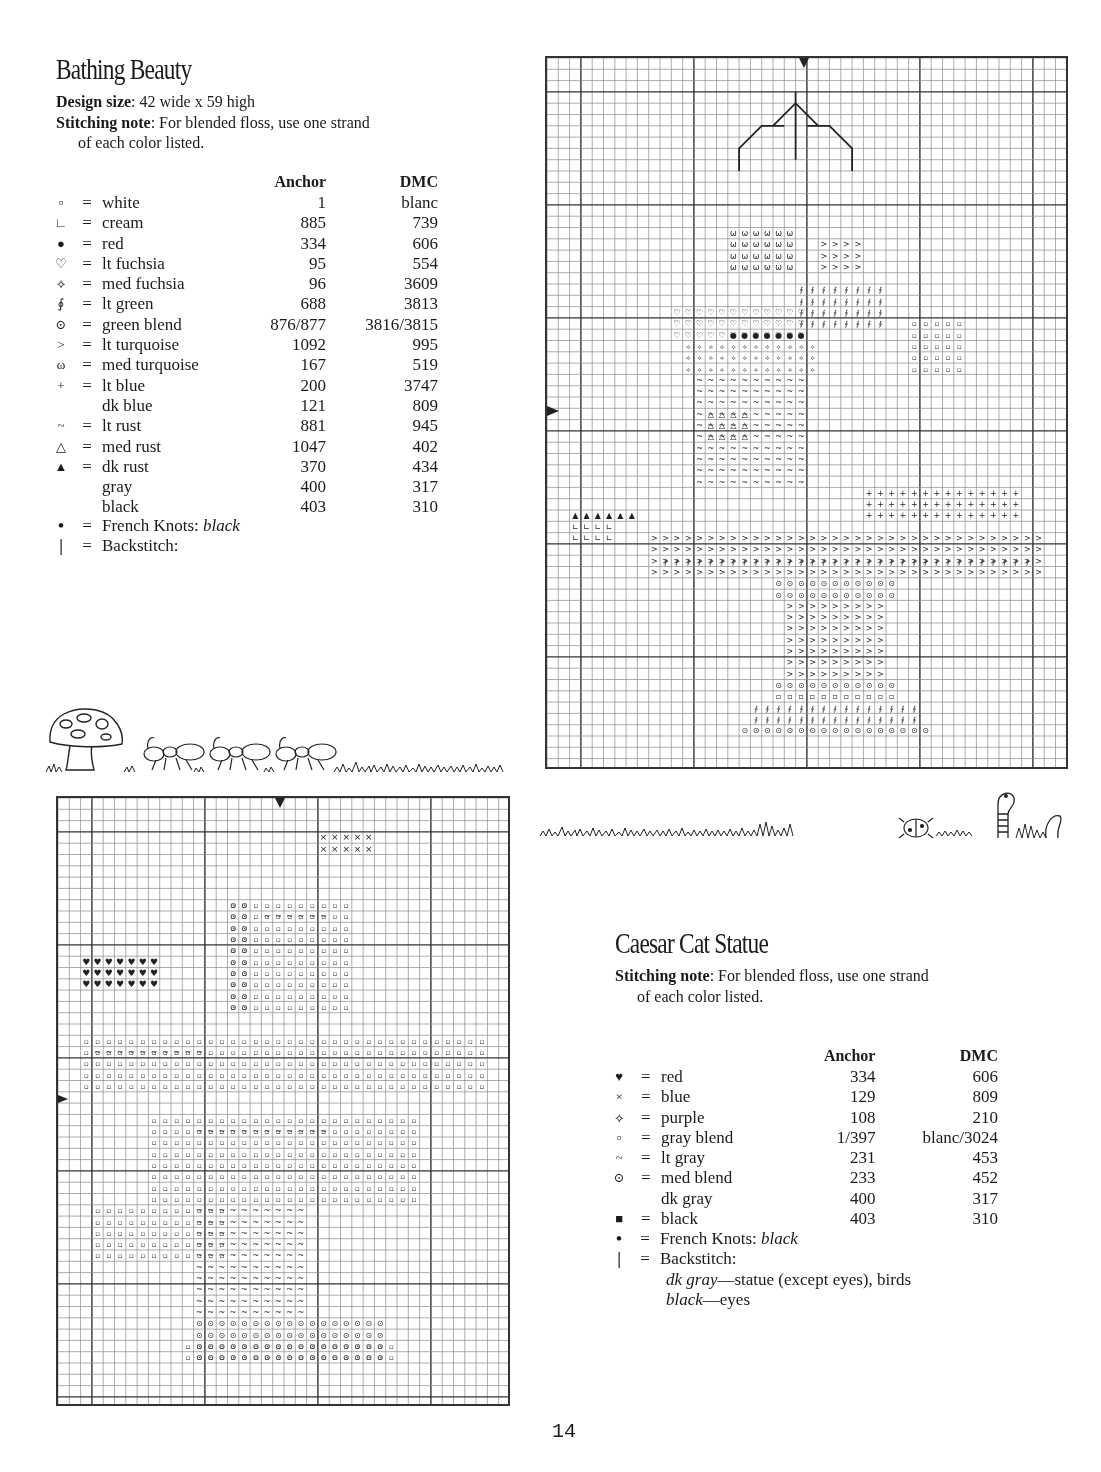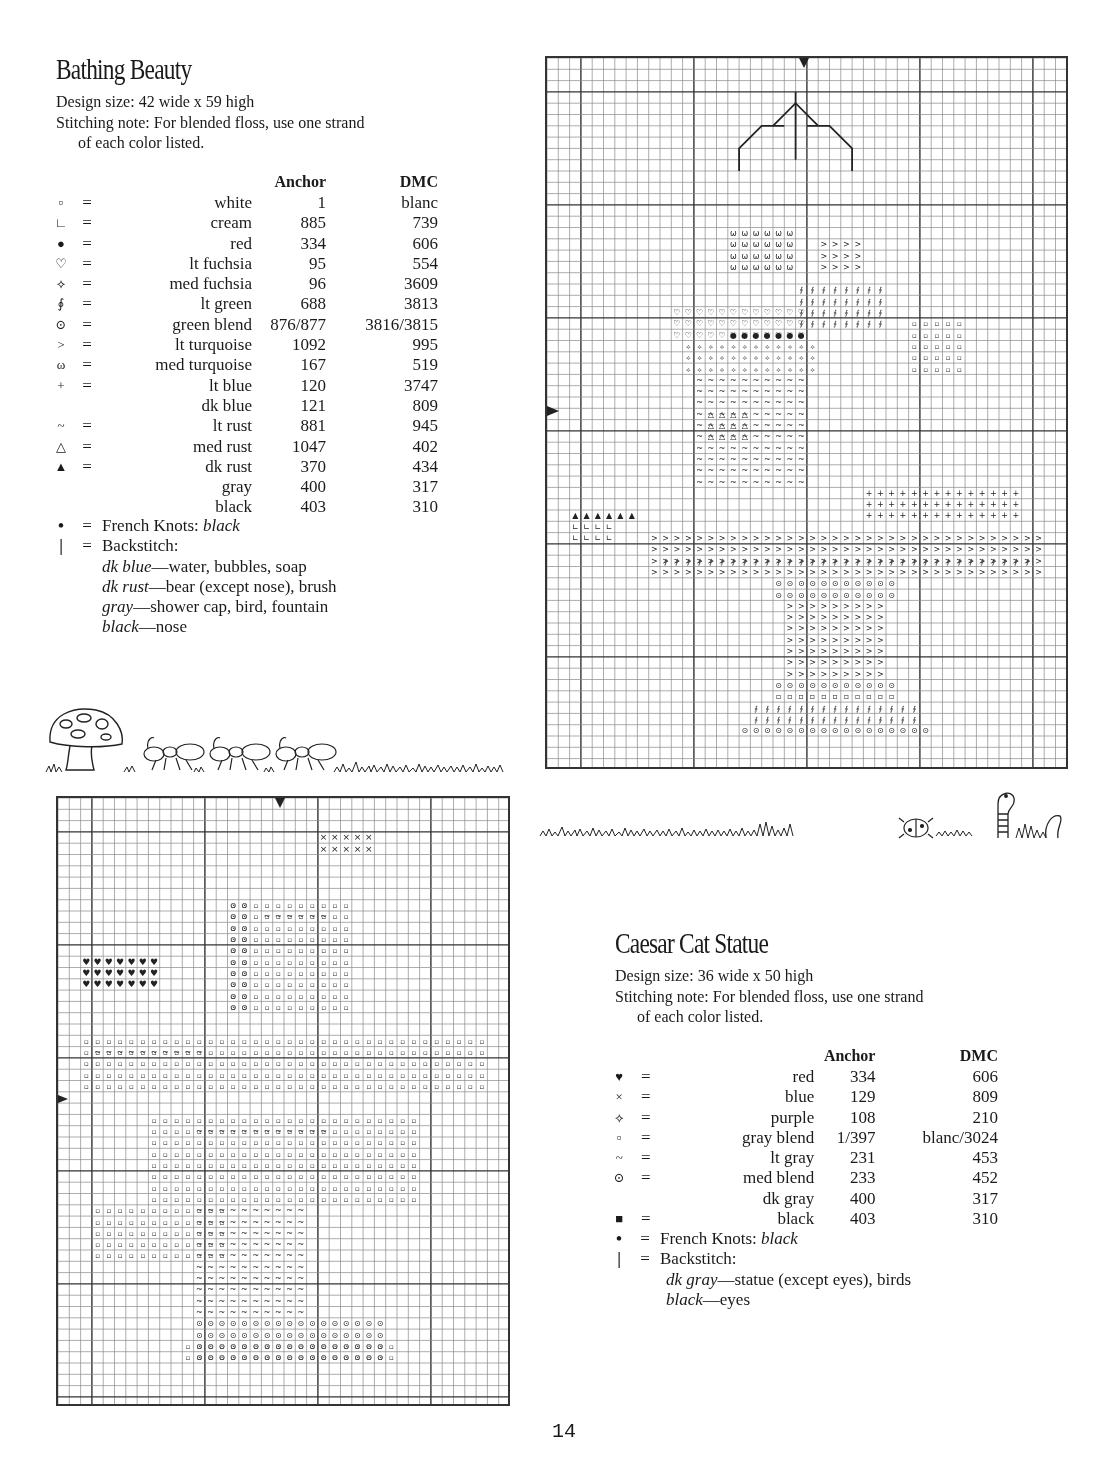--- a/index.html
+++ b/index.html
@@ -1,26 +1,26 @@
 <!DOCTYPE html>
 <html><head>
 <meta charset="utf-8">
 <style>
   html,body{margin:0;padding:0;background:#fff;}
   body{width:1101px;height:1472px;position:relative;overflow:hidden;font-family:"DejaVu Serif","Liberation Serif",serif;color:#1a1a1a;}
   .title{position:absolute;font-family:"Liberation Serif","DejaVu Serif",serif;font-size:30px;letter-spacing:-1px;transform:scaleX(0.78);transform-origin:left top;font-style:normal;}
   .info{position:absolute;font-size:16px;line-height:20.5px;font-family:"Liberation Serif","DejaVu Serif",serif;}
-  .info b{font-weight:normal;margin-top:24px;}
+  .info b{font-weight:bold;margin-top:24px;}
   .info .ind{padding-left:22px;}
   table.key{position:absolute;border-collapse:collapse;font-family:"Liberation Serif","DejaVu Serif",serif;font-size:17px;}
   table.key td{padding:0;height:20.3px;line-height:20.3px;white-space:nowrap;}
   table.key th{padding:0;height:22px;font-weight:bold;font-size:16px;}
   td.sym{width:22px;text-align:center;font-size:13px;}
   td.eq{width:30px;text-align:center;}
-  td.name{width:150px;text-align:right;}
+  td.name{width:150px;}
   td.num{text-align:right;}
   .notes{position:absolute;font-family:"Liberation Serif","DejaVu Serif",serif;font-size:17px;line-height:20.3px;}
   .notes i{font-style:italic;}
   .chart{position:absolute;border:2px solid #333;background:#fff;}
   .chart svg{display:block;}
   .pageno{position:absolute;left:552px;top:1420px;font-size:20px;font-family:Liberation Mono, monospace;}
   .deco{position:absolute;}
   .marker{position:absolute;width:0;height:0;}
 </style>
 </head>
@@ -104,21 +104,21 @@
         <td class="sym">ω</td>
         <td class="eq">=</td>
         <td class="name">med turquoise</td>
         <td class="num">167</td>
         <td class="num">519</td>
       </tr>
       <tr>
         <td class="sym">+</td>
         <td class="eq">=</td>
         <td class="name">lt blue</td>
-        <td class="num">120</td>
+        <td class="num">200</td>
         <td class="num">3747</td>
       </tr>
       <tr>
         <td class="sym"></td>
         <td class="eq"></td>
         <td class="name">dk blue</td>
         <td class="num">121</td>
         <td class="num">809</td>
       </tr>
       <tr>
@@ -162,26 +162,20 @@
 <div class="notes" style="left:50px;top:516px;">
   <div style="display:flex;">
     <span style="width:22px;text-align:center;font-weight:bold;">•</span>
     <span style="width:30px;text-align:center;">=</span>
     <span><span>French Knots: </span><i>black</i></span>
   </div>
   <div style="display:flex;">
     <span style="width:22px;text-align:center;font-weight:bold;">|</span>
     <span style="width:30px;text-align:center;">=</span>
     <span>Backstitch:</span>
-  </div>
-  <div style="padding-left:52px;">
-    <div><i>dk blue</i><span>—water, bubbles, soap</span></div>
-    <div><i>dk rust</i><span>—bear (except nose), brush</span></div>
-    <div><i>gray</i><span>—shower cap, bird, fountain</span></div>
-    <div><i>black</i><span>—nose</span></div>
   </div>
 </div>
 
 <div class="deco" style="left:44px;top:704px;width:496px;height:72px;">
   <svg width="496" height="72" viewBox="0 0 496 72">
     <g fill="none" stroke="#222" stroke-width="1.4">
       <path d="M6 38 C4 10 30 2 52 6 C72 10 80 28 78 40 C60 44 26 44 6 38 Z"></path>
       <path d="M26 42 C24 52 24 60 22 66 L50 66 C48 58 46 50 48 42"></path>
       <ellipse cx="22" cy="20" rx="6" ry="4"></ellipse>
         <ellipse cx="40" cy="14" rx="7" ry="4"></ellipse>
@@ -1946,21 +1940,20 @@
       <text x="310.75" y="562.1750000000001" font-size="7" text-anchor="middle" font-family="DejaVu Sans, sans-serif" fill="#222">▫</text>
       <text x="322.05" y="562.1750000000001" font-size="7" text-anchor="middle" font-family="DejaVu Sans, sans-serif" fill="#222">▫</text>
       <text x="333.35" y="562.1750000000001" font-size="7" text-anchor="middle" font-family="DejaVu Sans, sans-serif" fill="#222">▫</text>
     </svg>
 </div>
 <div class="marker" style="left:275px;top:798px;border-left:5px solid transparent;border-right:5px solid transparent;border-top:10px solid #222;"></div>
 <div class="marker" style="left:58px;top:1095px;border-top:4px solid transparent;border-bottom:4px solid transparent;border-left:10px solid #222;"></div>
 
 <div class="title" style="left:615px;top:926px;">Caesar Cat Statue</div>
 <div class="info" style="left:615px;top:966px;width:420px;">
-  <div><b>Design size</b><span>: 36 wide x 50 high</span></div>
   <div><b>Stitching note</b><span>: For blended floss, use one strand</span></div>
   <div class="ind">of each color listed.</div>
 </div>
 
 <table class="key" id="key1" style="left:608px;top:1045px;width:390px;">
   <thead>
     <tr>
       <th></th>
         <th></th>
         <th></th>

